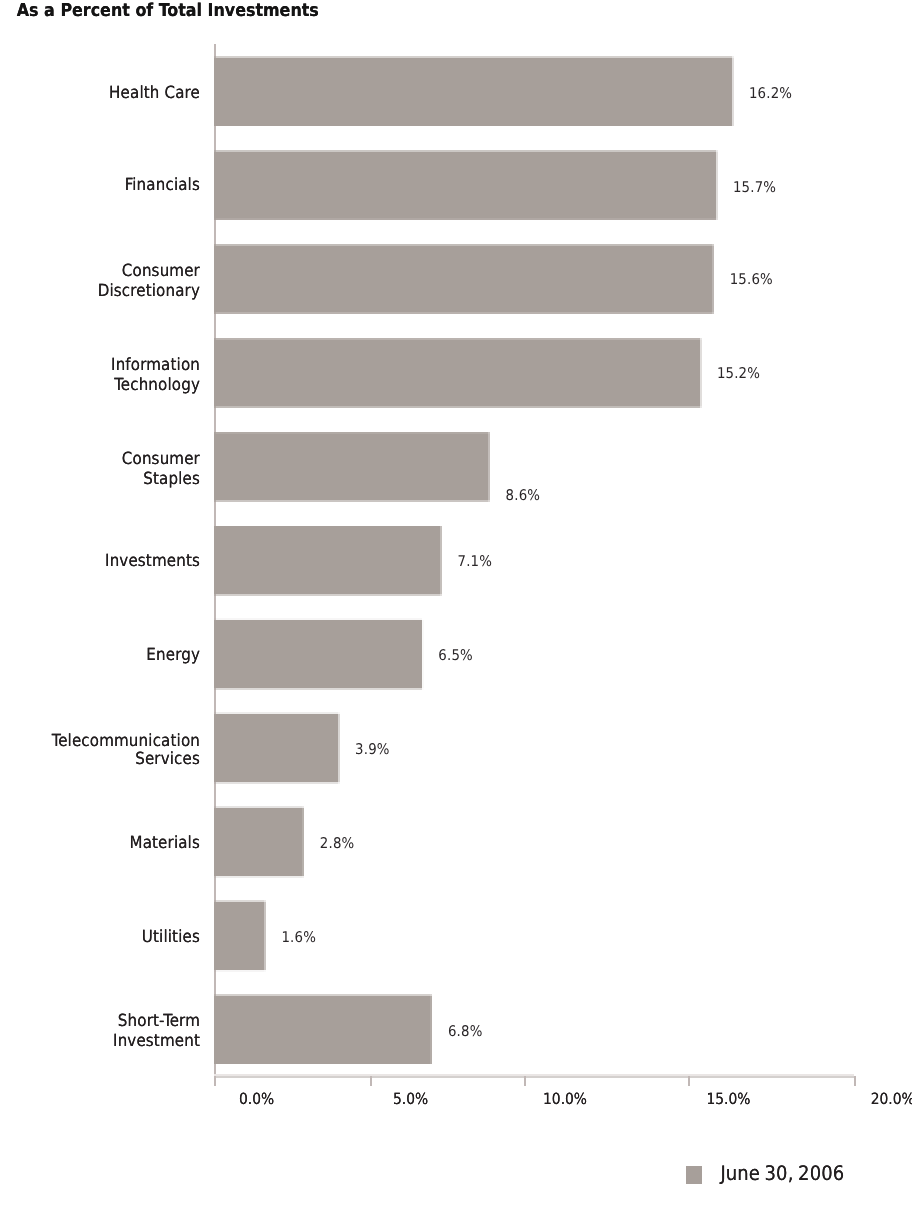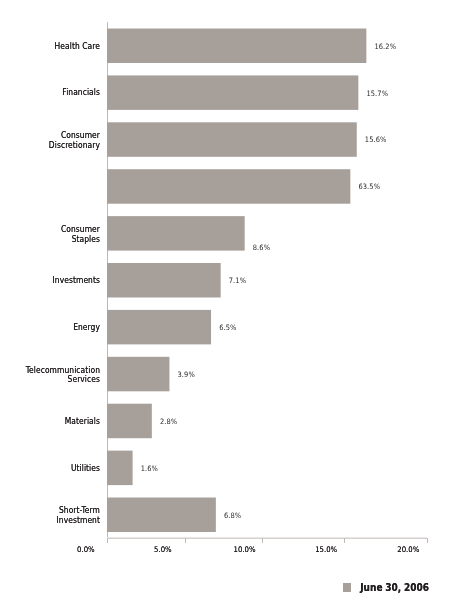--- a/index.html
+++ b/index.html
@@ -19,31 +19,32 @@
   .bar{position:absolute;left:0px;}
   .bar-edge{position:absolute;}
   .blabel{position:absolute;font-size:7.4px;line-height:8px;color:#2b2729;
           white-space:nowrap;text-shadow:none;letter-spacing:0.1px;}
 
   .cat{position:absolute;text-align:right;font-size:8.4px;color:#231f20;
        line-height:9.6px;white-space:pre-line;letter-spacing:0.08px;}
 
   .tick{position:absolute;top:516px;width:1px;height:5px;background:#c1b8b6;}
   .ticklabel{position:absolute;font-size:7.7px;line-height:8px;
-             color:#231f20;text-align:left;white-space:nowrap;}
+             color:#231f20;text-align:right;white-space:nowrap;}
 
   #legend{position:absolute;top:582px;font-size:10px;line-height:11px;white-space:nowrap;
           word-spacing:-0.6px;letter-spacing:0.05px;}
   #legend .sw{position:absolute;left:0px;top:1px;width:8.2px;height:8.6px;}
-  #legend .lt{position:absolute;left:17.2px;top:0px;color:#231f20;font-weight:bold;}
+  #legend .lt{position:absolute;left:17.2px;top:0px;color:#231f20;}
 </style>
 </head>
 <body>
 
 <div id="page">
+  <div id="title">As a Percent of Total Investments</div>
   <div id="plot">
     <div class="axisV"></div>
     <div class="axisH"></div>
   <div class="bar" style="left: 0px; top: 7px; width: 259px; height: 34px; background: rgb(167, 159, 154);"></div>
       <div class="bar-edge" style="left: 259px; top: 7px; width: 1px; height: 34px; background: rgb(167, 159, 154); opacity: 0.362;"></div>
       <div class="bar-edge" style="left: 0px; top: 6px; width: 259px; height: 1px; background: rgb(167, 159, 154); opacity: 0.49;"></div>
       <div class="bar-edge" style="left: 259px; top: 6px; width: 1px; height: 1px; background: rgb(167, 159, 154); opacity: 0.177;"></div>
       <div class="blabel" style="left: 267.462px; top: 20.655px;">16.2%</div>
       <div class="bar" style="left: 0px; top: 54px; width: 251px; height: 33px; background: rgb(167, 159, 154);"></div>
       <div class="bar-edge" style="left: 251px; top: 54px; width: 1px; height: 33px; background: rgb(167, 159, 154); opacity: 0.357;"></div>
@@ -58,21 +59,21 @@
       <div class="bar-edge" style="left: 0px; top: 134px; width: 249px; height: 1px; background: rgb(167, 159, 154); opacity: 0.8;"></div>
       <div class="bar-edge" style="left: 249px; top: 100px; width: 1px; height: 1px; background: rgb(167, 159, 154); opacity: 0.522;"></div>
       <div class="bar-edge" style="left: 249px; top: 134px; width: 1px; height: 1px; background: rgb(167, 159, 154); opacity: 0.605;"></div>
       <div class="blabel" style="left: 257.856px; top: 114.455px;">15.6%</div>
       <div class="bar" style="left: 0px; top: 148px; width: 243px; height: 33px; background: rgb(167, 159, 154);"></div>
       <div class="bar-edge" style="left: 243px; top: 148px; width: 1px; height: 33px; background: rgb(167, 159, 154); opacity: 0.352;"></div>
       <div class="bar-edge" style="left: 0px; top: 147px; width: 243px; height: 1px; background: rgb(167, 159, 154); opacity: 0.79;"></div>
       <div class="bar-edge" style="left: 0px; top: 181px; width: 243px; height: 1px; background: rgb(167, 159, 154); opacity: 0.7;"></div>
       <div class="bar-edge" style="left: 243px; top: 147px; width: 1px; height: 1px; background: rgb(167, 159, 154); opacity: 0.278;"></div>
       <div class="bar-edge" style="left: 243px; top: 181px; width: 1px; height: 1px; background: rgb(167, 159, 154); opacity: 0.246;"></div>
-      <div class="blabel" style="left: 251.452px; top: 161.355px;">63.5%</div>
+      <div class="blabel" style="left: 251.452px; top: 161.355px;">15.2%</div>
       <div class="bar" style="left: 0px; top: 195px; width: 137px; height: 33px; background: rgb(167, 159, 154);"></div>
       <div class="bar-edge" style="left: 137px; top: 195px; width: 1px; height: 33px; background: rgb(167, 159, 154); opacity: 0.686;"></div>
       <div class="bar-edge" style="left: 0px; top: 194px; width: 137px; height: 1px; background: rgb(167, 159, 154); opacity: 0.89;"></div>
       <div class="bar-edge" style="left: 0px; top: 228px; width: 137px; height: 1px; background: rgb(167, 159, 154); opacity: 0.6;"></div>
       <div class="bar-edge" style="left: 137px; top: 194px; width: 1px; height: 1px; background: rgb(167, 159, 154); opacity: 0.611;"></div>
       <div class="bar-edge" style="left: 137px; top: 228px; width: 1px; height: 1px; background: rgb(167, 159, 154); opacity: 0.412;"></div>
       <div class="blabel" style="left: 145.786px; top: 204px; margin-top: 18px;">8.6%</div>
       <div class="bar" style="left: 0px; top: 242px; width: 113px; height: 33px; background: rgb(167, 159, 154);"></div>
       <div class="bar-edge" style="left: 113px; top: 242px; width: 1px; height: 33px; background: rgb(167, 159, 154); opacity: 0.671;"></div>
       <div class="bar-edge" style="left: 0px; top: 241px; width: 113px; height: 1px; background: rgb(167, 159, 154);"></div>
@@ -119,20 +120,22 @@
       <div class="tick" style="left: 319.5px;"></div>
     </div>
   <div id="legend" style="left: 343px;">
     <span class="sw" style="background: rgb(167, 159, 154);"></span>
     <span class="lt">June 30, 2006</span>
   </div>
 <div class="cat" style="left: 0px; width: 100px; top: 41.555px;">Health Care</div>
     <div class="cat" style="left: 0px; width: 100px; top: 88.455px;">Financials</div>
     <div class="cat" style="left: 0px; width: 100px; top: 131.155px;">Consumer
 Discretionary</div>
+    <div class="cat" style="left: 0px; width: 100px; top: 178.055px;">Information
+Technology</div>
     <div class="cat" style="left: 0px; width: 100px; top: 224.955px;">Consumer
 Staples</div>
     <div class="cat" style="left: 0px; width: 100px; top: 276.055px;">Investments</div>
     <div class="cat" style="left: 0px; width: 100px; top: 322.955px;">Energy</div>
     <div class="cat" style="left: 0px; width: 100px; top: 365.655px;">Telecommunication
 Services</div>
     <div class="cat" style="left: 0px; width: 100px; top: 416.755px;">Materials</div>
     <div class="cat" style="left: 0px; width: 100px; top: 463.655px;">Utilities</div>
     <div class="cat" style="left: 0px; width: 100px; top: 506.355px;">Short-Term
 Investment</div>

